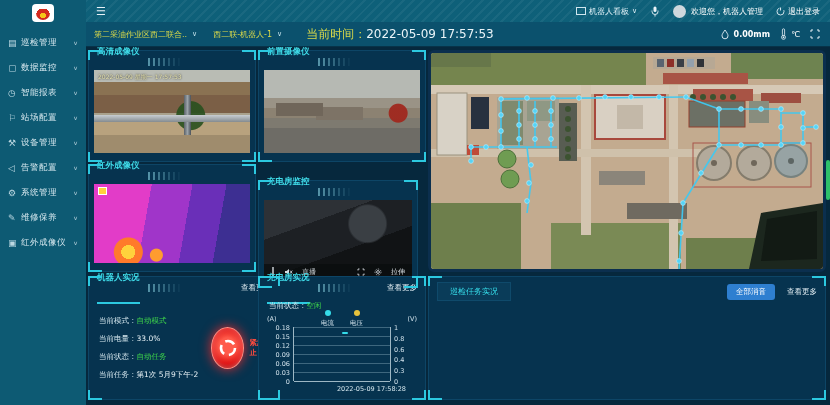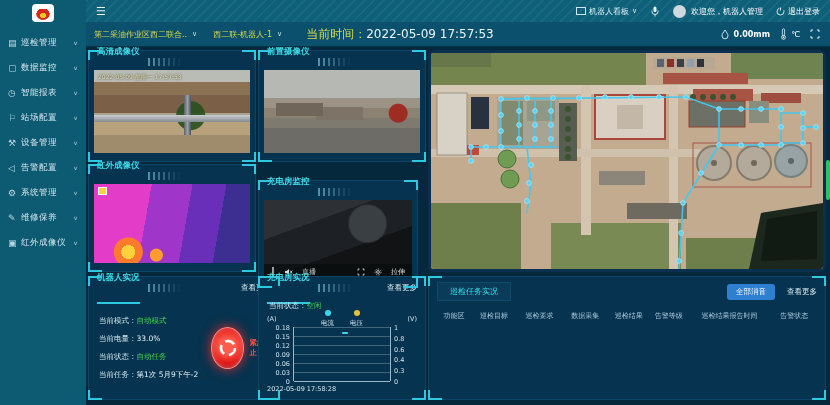--- a/index.html
+++ b/index.html
@@ -106,21 +106,21 @@
   .dot{width:6px;height:6px;border-radius:50%;}
   .dot.cy{background:#35dbe8;}
   .dot.yl{background:#e5c23c;}
   .plot{position:absolute;left:26px;right:26px;top:14px;bottom:12px;border-left:1px solid #9db7c4;border-right:1px solid #9db7c4;}
   .hline{position:absolute;left:0;right:0;height:1px;background:rgba(170,200,215,.35);}
   .hline.base{background:#9db7c4;}
   .ytick{position:absolute;width:22px;text-align:right;transform:translateY(-3px);}
   .ytick.l{left:-26px;}
   .ytick.r{left:100%;margin-left:4px;text-align:left;}
   .dp{position:absolute;width:6px;height:2px;background:#35dbe8;border-radius:1px;}
-  .xlab{position:absolute;left:0;right:11px;bottom:0;text-align:left;font-size:6.5px;color:#d5e7ee;}
+  .xlab{position:absolute;left:0;right:11px;bottom:0;text-align:right;font-size:6.5px;color:#d5e7ee;}
   
   .tab-row{display:flex;align-items:center;padding:5px 8px 0 8px;gap:6px;}
   .tab{font-size:8px;color:#35dbe8;padding:3px 12px;background:#0a3c59;border:1px solid #0f4a6b;cursor:pointer;}
   .tab.active{background:#14607e;border-bottom:2px solid #2cc9e0;color:#5ceaf4;}
   .mute-btn{margin-left:auto;background:#2e7fd0;color:#fff;font-size:7.5px;padding:3px 9px;border-radius:3px;cursor:pointer;}
   .tab-more{font-size:7.5px;color:#e6f1f6;cursor:pointer;margin-left:6px;}
   .thead{display:flex;padding:0 8px;margin-top:10px;font-size:7px;color:#a8cbdd;}
   .th{text-align:center;}
   .tbody-empty{height:52px;}
   
@@ -407,30 +407,20 @@
 
   <div class="panel" style="left:428px;top:276px;width:398px;height:124px;">
     <span class="corner c-tl"></span>
       <span class="corner c-tr"></span>
       <span class="corner c-bl"></span>
       <span class="corner c-br"></span>
     <div class="tab-row">
       <span class="tab">巡检任务实况</span>
       <span class="mute-btn">全部消音</span>
       <span class="tab-more">查看更多</span>
-    </div>
-    <div class="thead">
-      <span class="th" style="width:9%">功能区</span>
-      <span class="th" style="width:12%">巡检目标</span>
-      <span class="th" style="width:12%">巡检要求</span>
-      <span class="th" style="width:12%">数据采集</span>
-      <span class="th" style="width:11%">巡检结果</span>
-      <span class="th" style="width:10%">告警等级</span>
-      <span class="th" style="width:22%">巡检结果报告时间</span>
-      <span class="th" style="width:12%">告警状态</span>
     </div>
     <div class="tbody-empty"></div>
   </div>
 
   <div id="map">
     <svg width="392" height="216" viewBox="0 0 392 216">
 
       <rect x="0" y="0" width="392" height="216" fill="#c3ab8f"></rect>
 
       <rect x="0" y="0" width="215" height="32" fill="#75854e"></rect>

